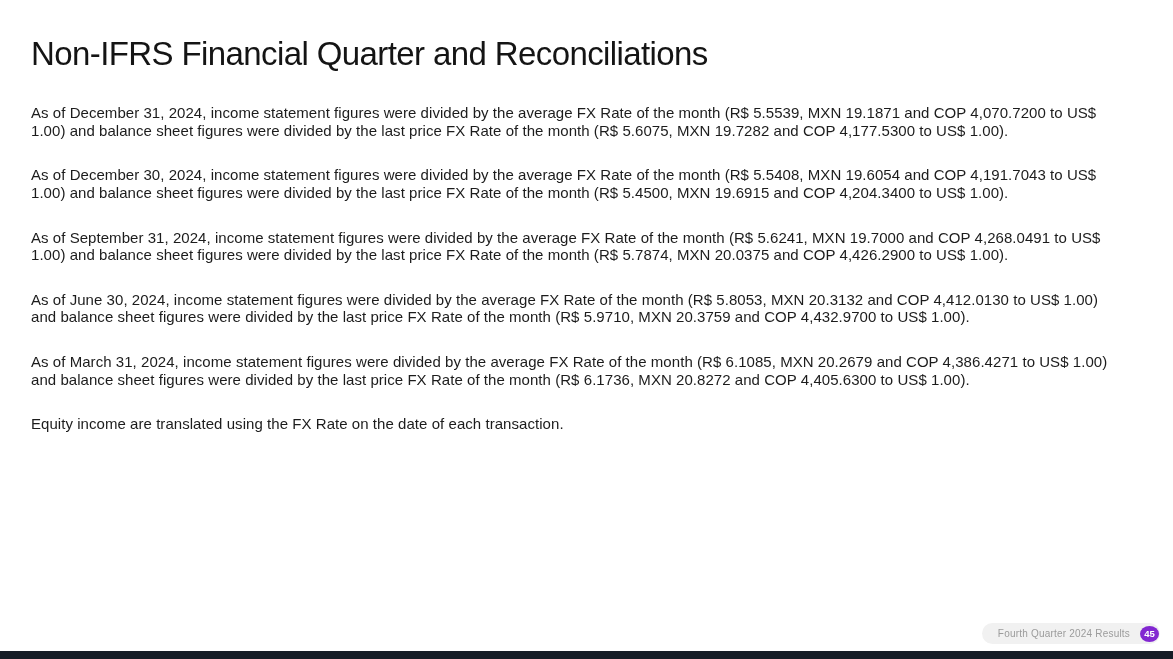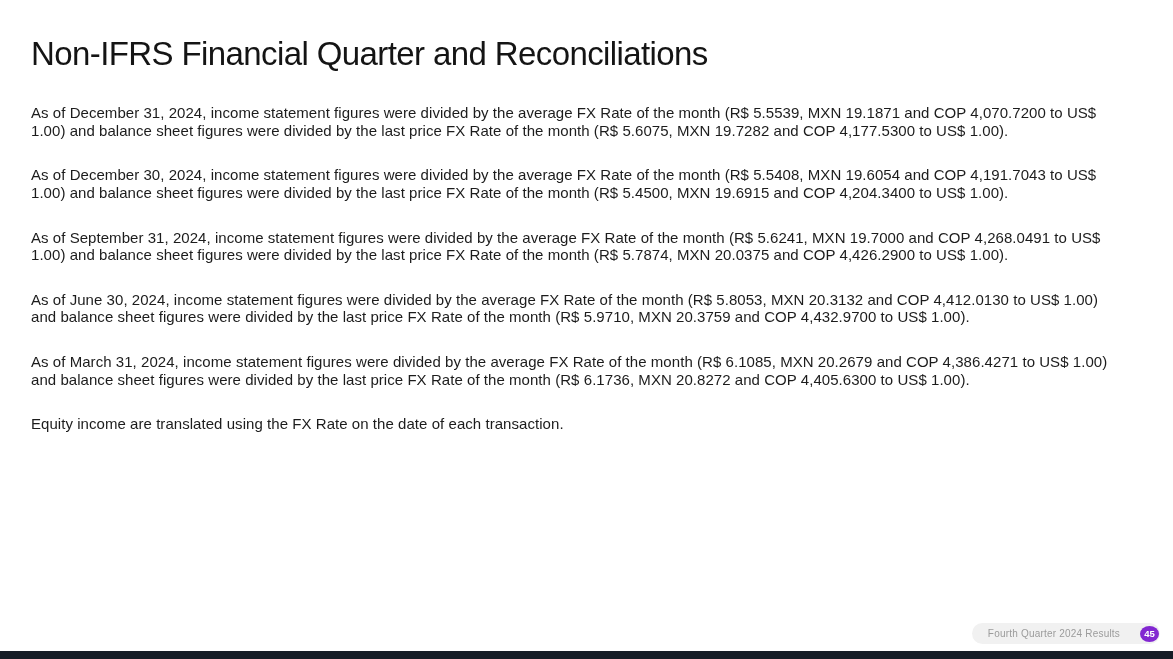--- a/index.html
+++ b/index.html
@@ -45,21 +45,21 @@
     align-items: center;
     height: 21px;
     background: #f1f1f1;
     border-radius: 11px;
     padding: 0 1px 0 16px;
   }
   .footer-label {
     font-size: 10px;
     color: #9b9b9b;
     letter-spacing: 0.2px;
-    margin-right: 20px;
+    margin-right: 10px;
     white-space: nowrap;
   }
   .page-number-badge {
     width: 19px;
     height: 16px;
     border-radius: 50%;
     background: #8227d1;
     color: #ffffff;
     font-size: 9.5px;
     font-weight: bold;

